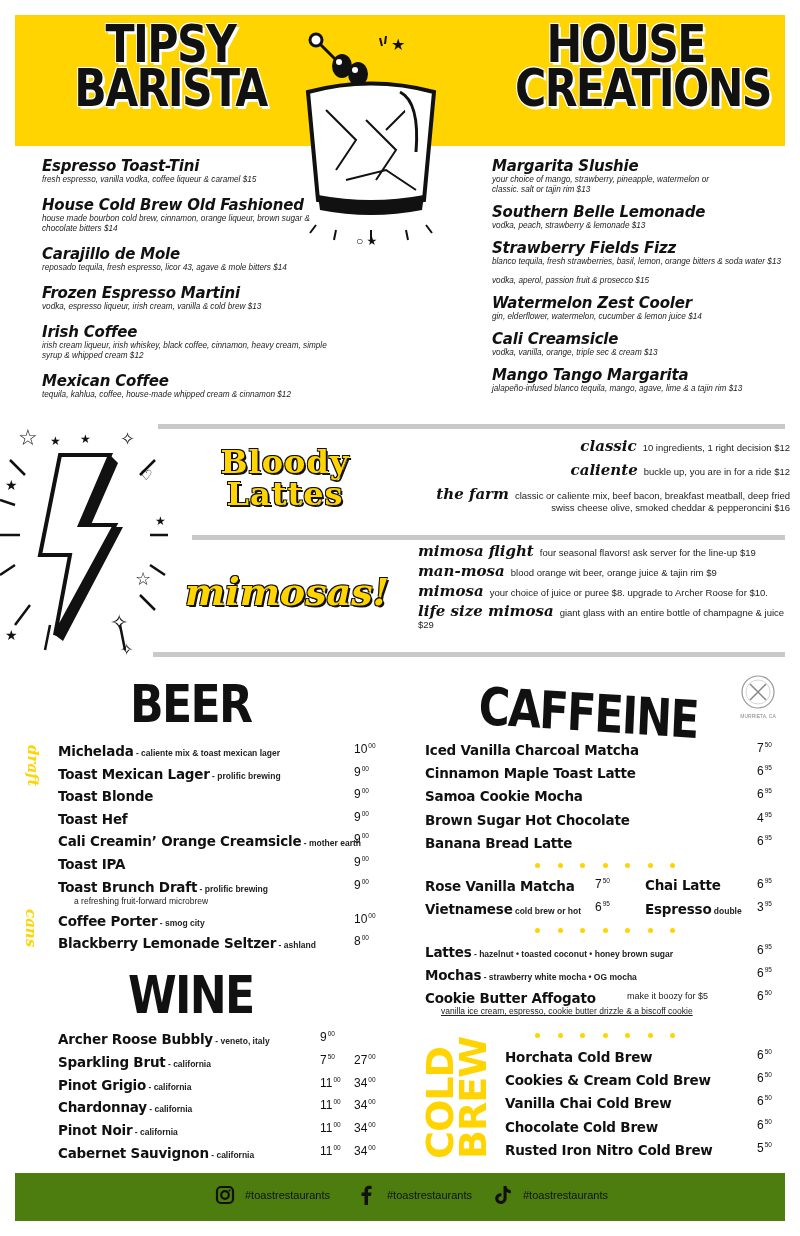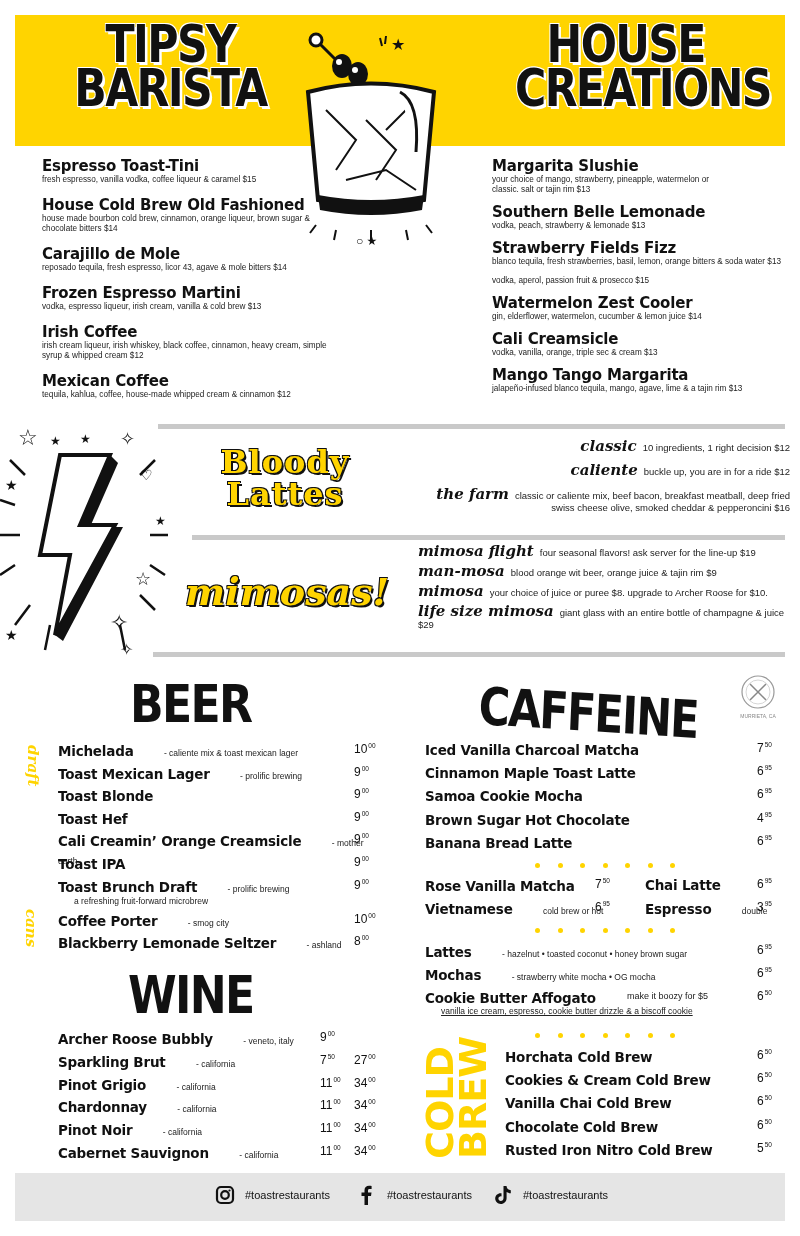--- a/index.html
+++ b/index.html
@@ -14,21 +14,21 @@
     text-shadow: 3px 3px 0 #fff, -1px -1px 0 #fff, 1px -1px 0 #fff, -1px 1px 0 #fff;
     text-align: center;
   }
   .t-left { left: 72px; top: 22px; width: 240px; }
   .t-right { left: 515px; top: 22px; width: 270px; }
   .banner-title div { display: block; }
 
   .glass { position: absolute; left: 296px; top: 30px; width: 150px; height: 220px; }
 
   
-  .cocktails { position: absolute; top: 158px; }
+  .cocktails { position: absolute; top: 158px; font-style: italic; }
   .cocktails.left { left: 42px; width: 290px; }
   .cocktails.right { left: 492px; width: 300px; }
   .ck-item { margin-bottom: 9px; }
   .ck-name { font-weight: 700; font-size: 15px; line-height: 17px; color: #111; font-family: "DejaVu Sans", sans-serif; letter-spacing: -0.2px; }
   .ck-desc { font-size: 8.2px; line-height: 10px; color: #222; }
   .cocktails.left .ck-item { margin-bottom: 12px; }
 
   
   .divider { position: absolute; height: 5px; background: #c9c9c9; }
   .lightning { position: absolute; left: 0px; top: 415px; width: 170px; height: 250px; }
@@ -55,21 +55,21 @@
   .beer-head { left: 130px; top: 674px; }
   .wine-head { left: 128px; top: 965px; }
   .caffeine-head { left: 480px; top: 676px; transform: scaleX(0.82) rotate(3deg); }
 
   .logo-badge { position: absolute; left: 733px; top: 672px; width: 50px; height: 50px; }
 
   
   .beer-list { position: absolute; left: 58px; top: 742px; width: 320px; }
   .row { position: relative; height: 22.6px; }
   .row .name { font-family: "DejaVu Sans", sans-serif; font-weight: 700; font-size: 13.5px; color: #111; letter-spacing: -0.2px; }
-  .row .sub { font-size: 8.5px; color: #222; font-weight: 400; font-family: "Liberation Sans", sans-serif; letter-spacing: 0; margin-left: 28px; }
+  .row .sub { font-size: 8.5px; color: #222; font-weight: 700; font-family: "Liberation Sans", sans-serif; letter-spacing: 0; }
   .row .price { position: absolute; top: 0; font-size: 12px; color: #111; }
   .row .price sup { font-size: 6.5px; vertical-align: 5px; margin-left: 1px; }
   .beer-list .price { left: 296px; }
   .row.tall { height: 34px; }
   .row .note { font-size: 8.5px; color: #222; padding-left: 16px; line-height: 10px; }
 
   .side-label {
     position: absolute; font-family: "DejaVu Serif", serif; font-style: italic; font-weight: 900;
     color: #FFD400; font-size: 15px; transform: rotate(90deg); transform-origin: left top;
   }
@@ -106,21 +106,21 @@
     position: absolute; left: 424px; top: 1049px; width: 66px; height: 110px;
     font-family: "DejaVu Sans", sans-serif; font-weight: 900; color: #FFD400; font-size: 38px; line-height: 33px;
   }
   .cold-brew-label .inner { position: absolute; left: 0; top: 110px; transform: rotate(-90deg); transform-origin: left top; width: 110px; text-align: center; letter-spacing: -1px; }
 
   .cold-list { position: absolute; left: 505px; top: 1048px; width: 270px; }
   .cold-list .row { height: 23.2px; }
   .cold-list .price { left: 252px; }
 
   
-  .footer { position: absolute; left: 15px; top: 1173px; width: 770px; height: 48px; background: #e5e5e5; }
+  .footer { position: absolute; left: 15px; top: 1173px; width: 770px; height: 48px; background: #4d7c0f; }
   .social { position: absolute; top: 12px; display: flex; align-items: center; gap: 10px; font-size: 11px; color: #111; }
   .social svg { width: 20px; height: 20px; }
   .s1 { left: 200px; } .s2 { left: 342px; } .s3 { left: 478px; }
 </style>
 </head>
 <body>
 
 <div class="banner"></div>
 <div class="banner-title t-left">
   <div>TIPSY</div>

